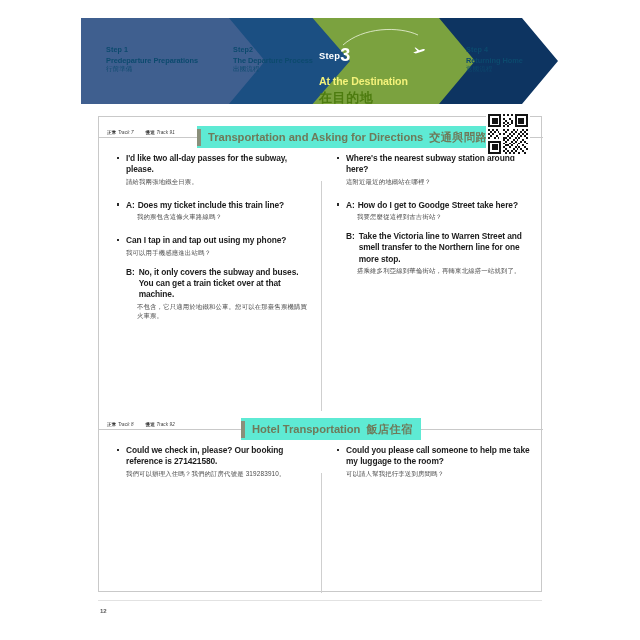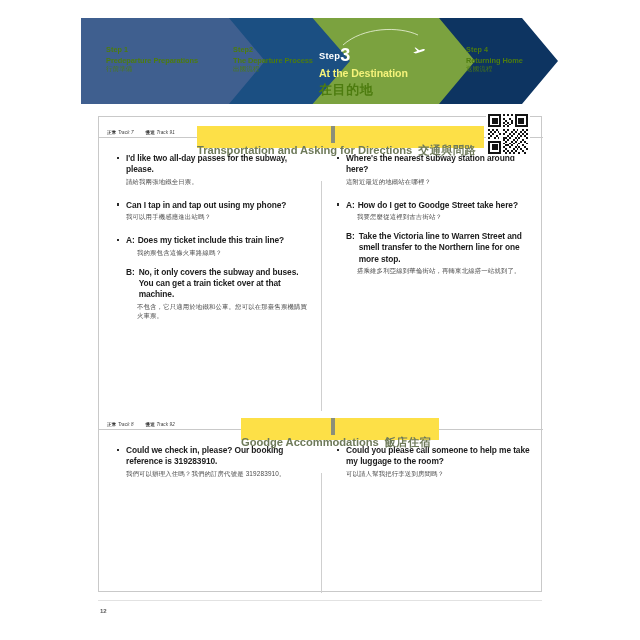--- a/index.html
+++ b/index.html
@@ -28,21 +28,21 @@
     position: absolute;
     left: 81px;
     top: 18px;
     width: 478px;
     height: 86px;
   }
   .banner svg { display: block; }
 
   .step-text {
     position: absolute;
-    color: #4d7c0f;
+    color: #0c4a6e;
     font-family: "Liberation Sans", sans-serif;
     line-height: 1.22;
   }
   .step-text .s-num {
     font-size: 7.2px;
     font-weight: bold;
     letter-spacing: .1px;
     display: block;
     margin-bottom: 1px;
   }
@@ -80,21 +80,21 @@
   #step3-text .s3-line1 .big {
     font-size: 18px;
     vertical-align: -2px;
     letter-spacing: 0;
   }
   #step3-text .s3-en {
     display: block;
     color: #f4f27a;
     font-weight: bold;
     font-size: 10.6px;
-    margin-top: 3px;
+    margin-top: 11px;
     letter-spacing: -.1px;
   }
   #step3-text .s3-zh {
     display: block;
     color: #4d7c0f;
     font-weight: bold;
     font-size: 13px;
     margin-top: 2px;
     letter-spacing: .6px;
   }
@@ -133,27 +133,26 @@
     position: absolute;
     left: 0; right: 0;
     top: 20px;
     height: 1px;
     background: #c9c9c9;
   }
   .sect-title-wrap {
     position: absolute;
     left: 98px;
     top: 9px;
-    background: #fde047;
+    background: #5eead4;
     padding: 0 8px 0 0;
     display: flex;
     align-items: center;
     height: 22px;
     z-index: 3;
-    flex-direction: column;
   }
   .sect-bar {
     width: 4px;
     height: 17px;
     background: #8a8f7a;
     margin-right: 7px;
     flex: 0 0 auto;
   }
   .sect-title {
     font-size: 11.2px;
@@ -359,30 +358,30 @@
 
       <div class="cols">
         <div class="col left">
 
           <div class="entry">
             <span class="bullet"></span>
             <div class="en-line">I'd like two all-day passes for the subway, please.</div>
             <div class="zh-line">請給我兩張地鐵全日票。</div>
           </div>
 
+          <div class="entry a-indent">
+            <span class="bullet"></span>
+            <div class="en-line"><span class="spk">A:</span><span>Does my ticket include this train line?</span></div>
+            <div class="zh-line">我的票包含這條火車路線嗎？</div>
+          </div>
+
           <div class="entry">
             <span class="bullet"></span>
             <div class="en-line">Can I tap in and tap out using my phone?</div>
             <div class="zh-line">我可以用手機感應進出站嗎？</div>
-          </div>
-
-          <div class="entry a-indent">
-            <span class="bullet"></span>
-            <div class="en-line"><span class="spk">A:</span><span>Does my ticket include this train line?</span></div>
-            <div class="zh-line">我的票包含這條火車路線嗎？</div>
           </div>
 
           <div class="entry cont">
             <div class="en-line">
                 <span class="spk">B:</span>
                 <span>No, it only covers the subway and buses. You can get a train ticket over at that machine.</span>
               </div>
             <div class="zh-line">不包含，它只適用於地鐵和公車。您可以在那臺售票機購買火車票。</div>
           </div>
 
@@ -423,31 +422,31 @@
           <span class="tk-zh">正常</span><span class="tk-en">Track 8</span>
         </div>
         <div class="track-item">
           <span class="tk-zh">慢速</span><span class="tk-en">Track 92</span>
         </div>
       </div>
 
       <div class="sect-title-wrap" style="left:142px;">
         <div class="sect-bar"></div>
         <div class="sect-title">
-          <span>Goodge Accommodations</span><span class="zh">飯店住宿</span>
+          <span>Hotel Transportation</span><span class="zh">飯店住宿</span>
         </div>
       </div>
 
       <div class="cols">
         <div class="col left">
 
 
           <div class="entry">
             <span class="bullet"></span>
-            <div class="en-line">Could we check in, please? Our booking reference is 319283910.</div>
+            <div class="en-line">Could we check in, please? Our booking reference is 271421580.</div>
             <div class="zh-line">我們可以辦理入住嗎？我們的訂房代號是 319283910。</div>
           </div>
 
         </div>
 
         <div class="col right">
 
           <div class="entry">
             <span class="bullet"></span>
             <div class="en-line">Could you please call someone to help me take my luggage to the room?</div>

